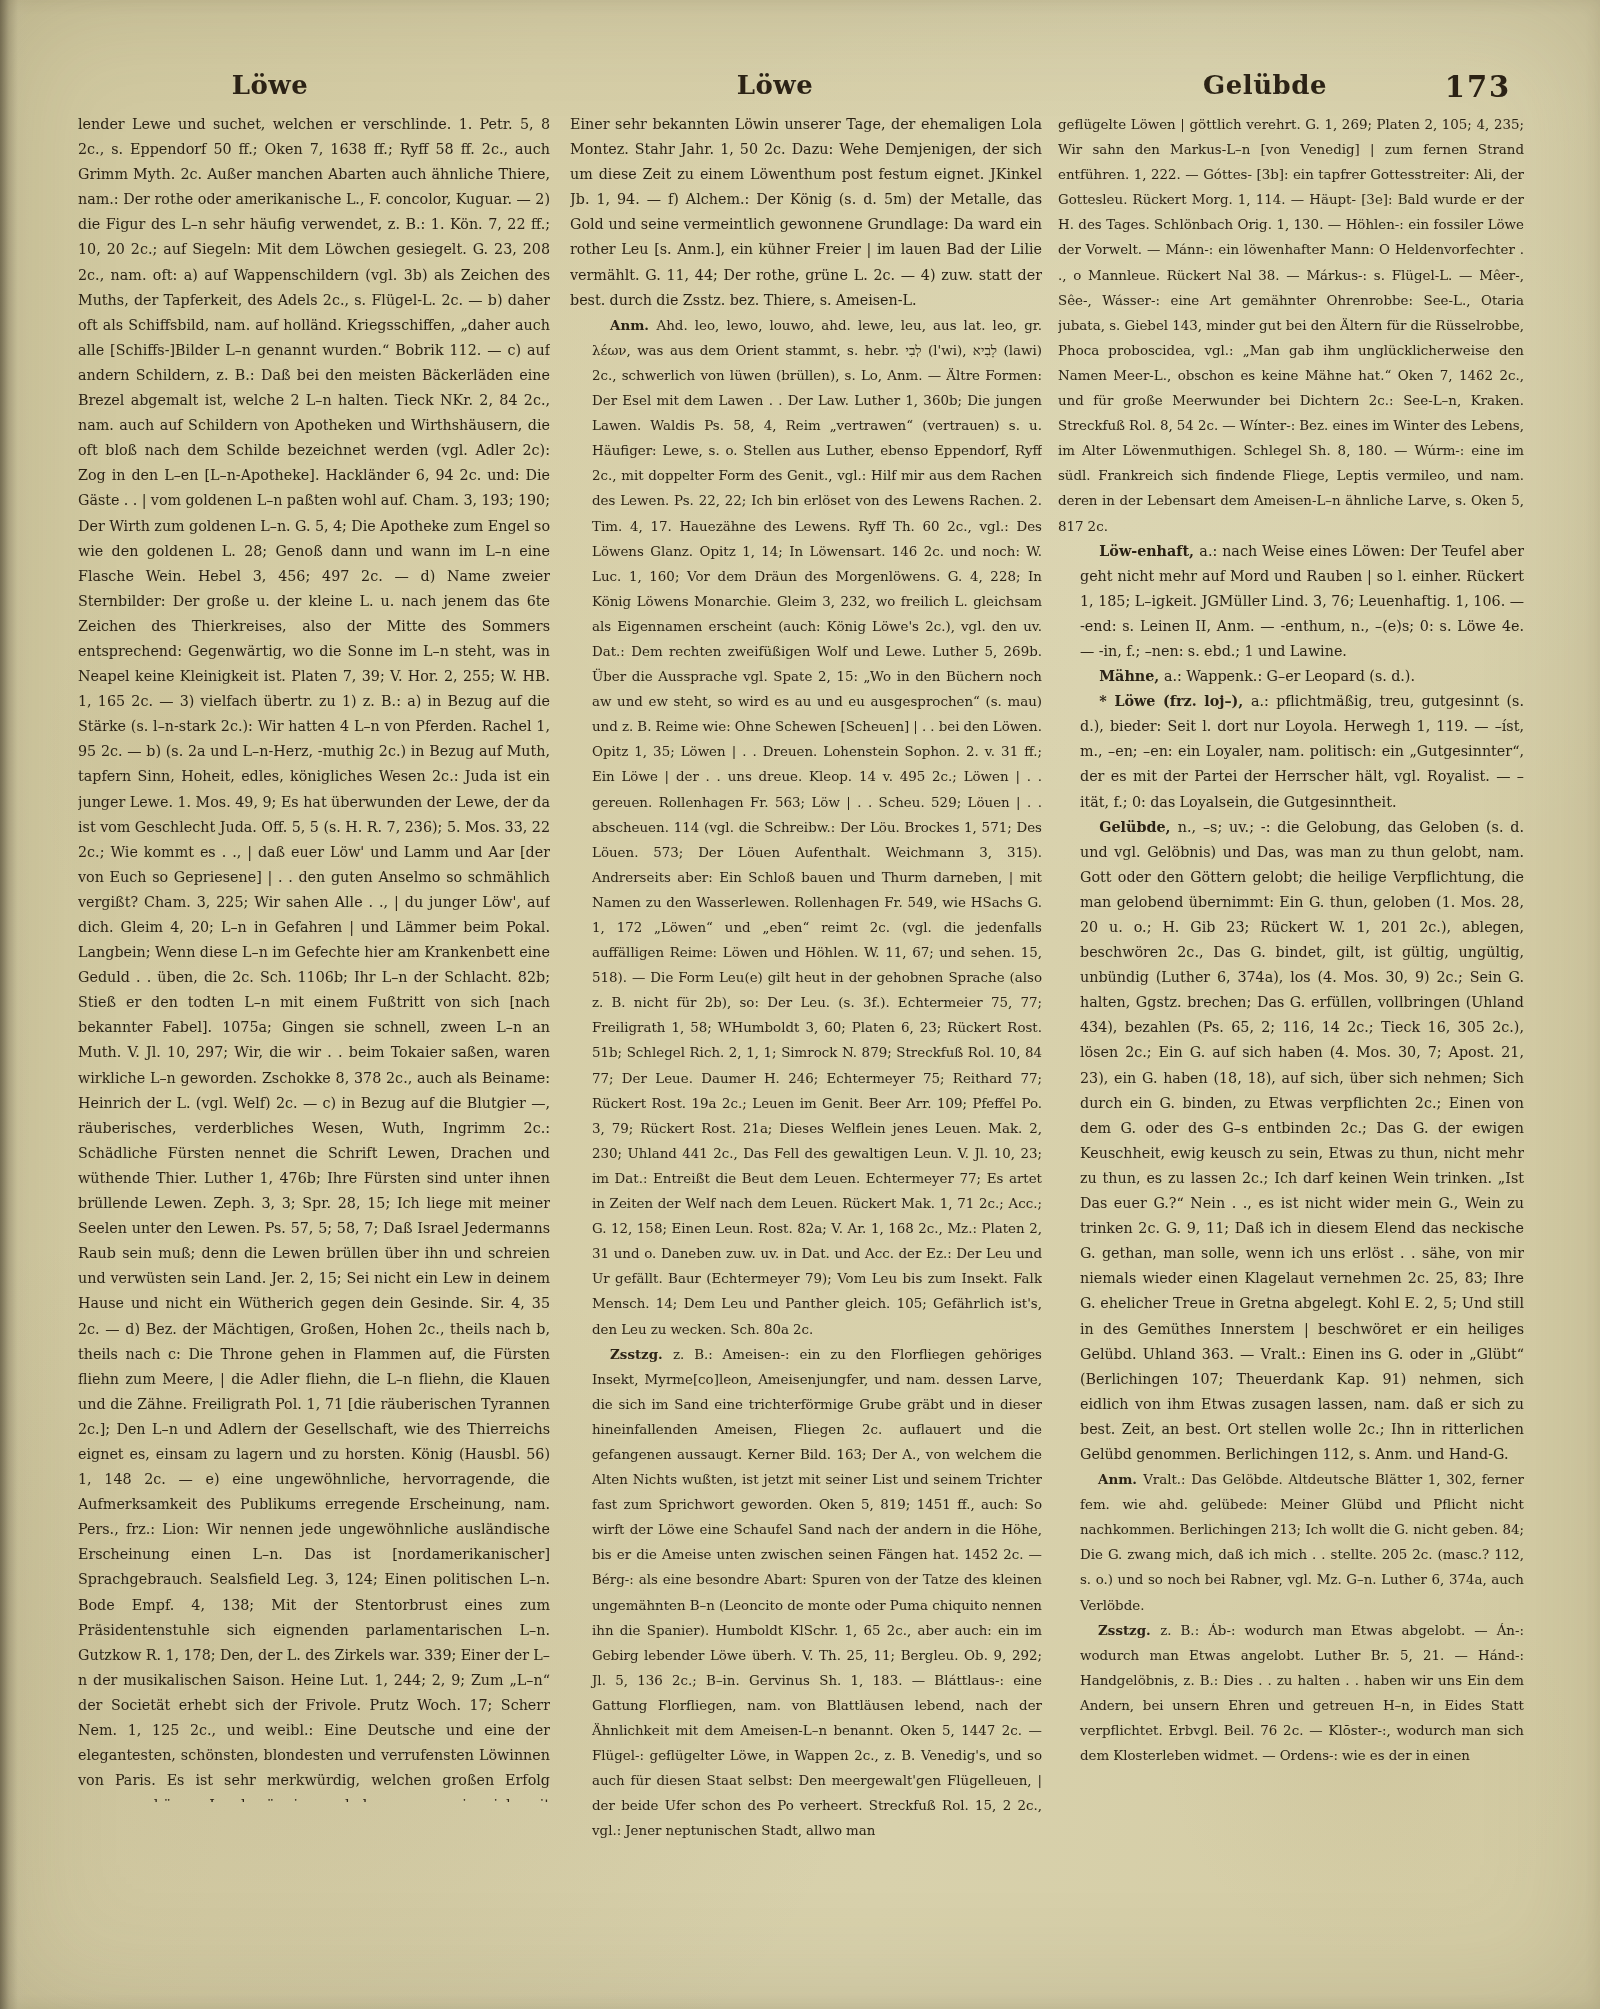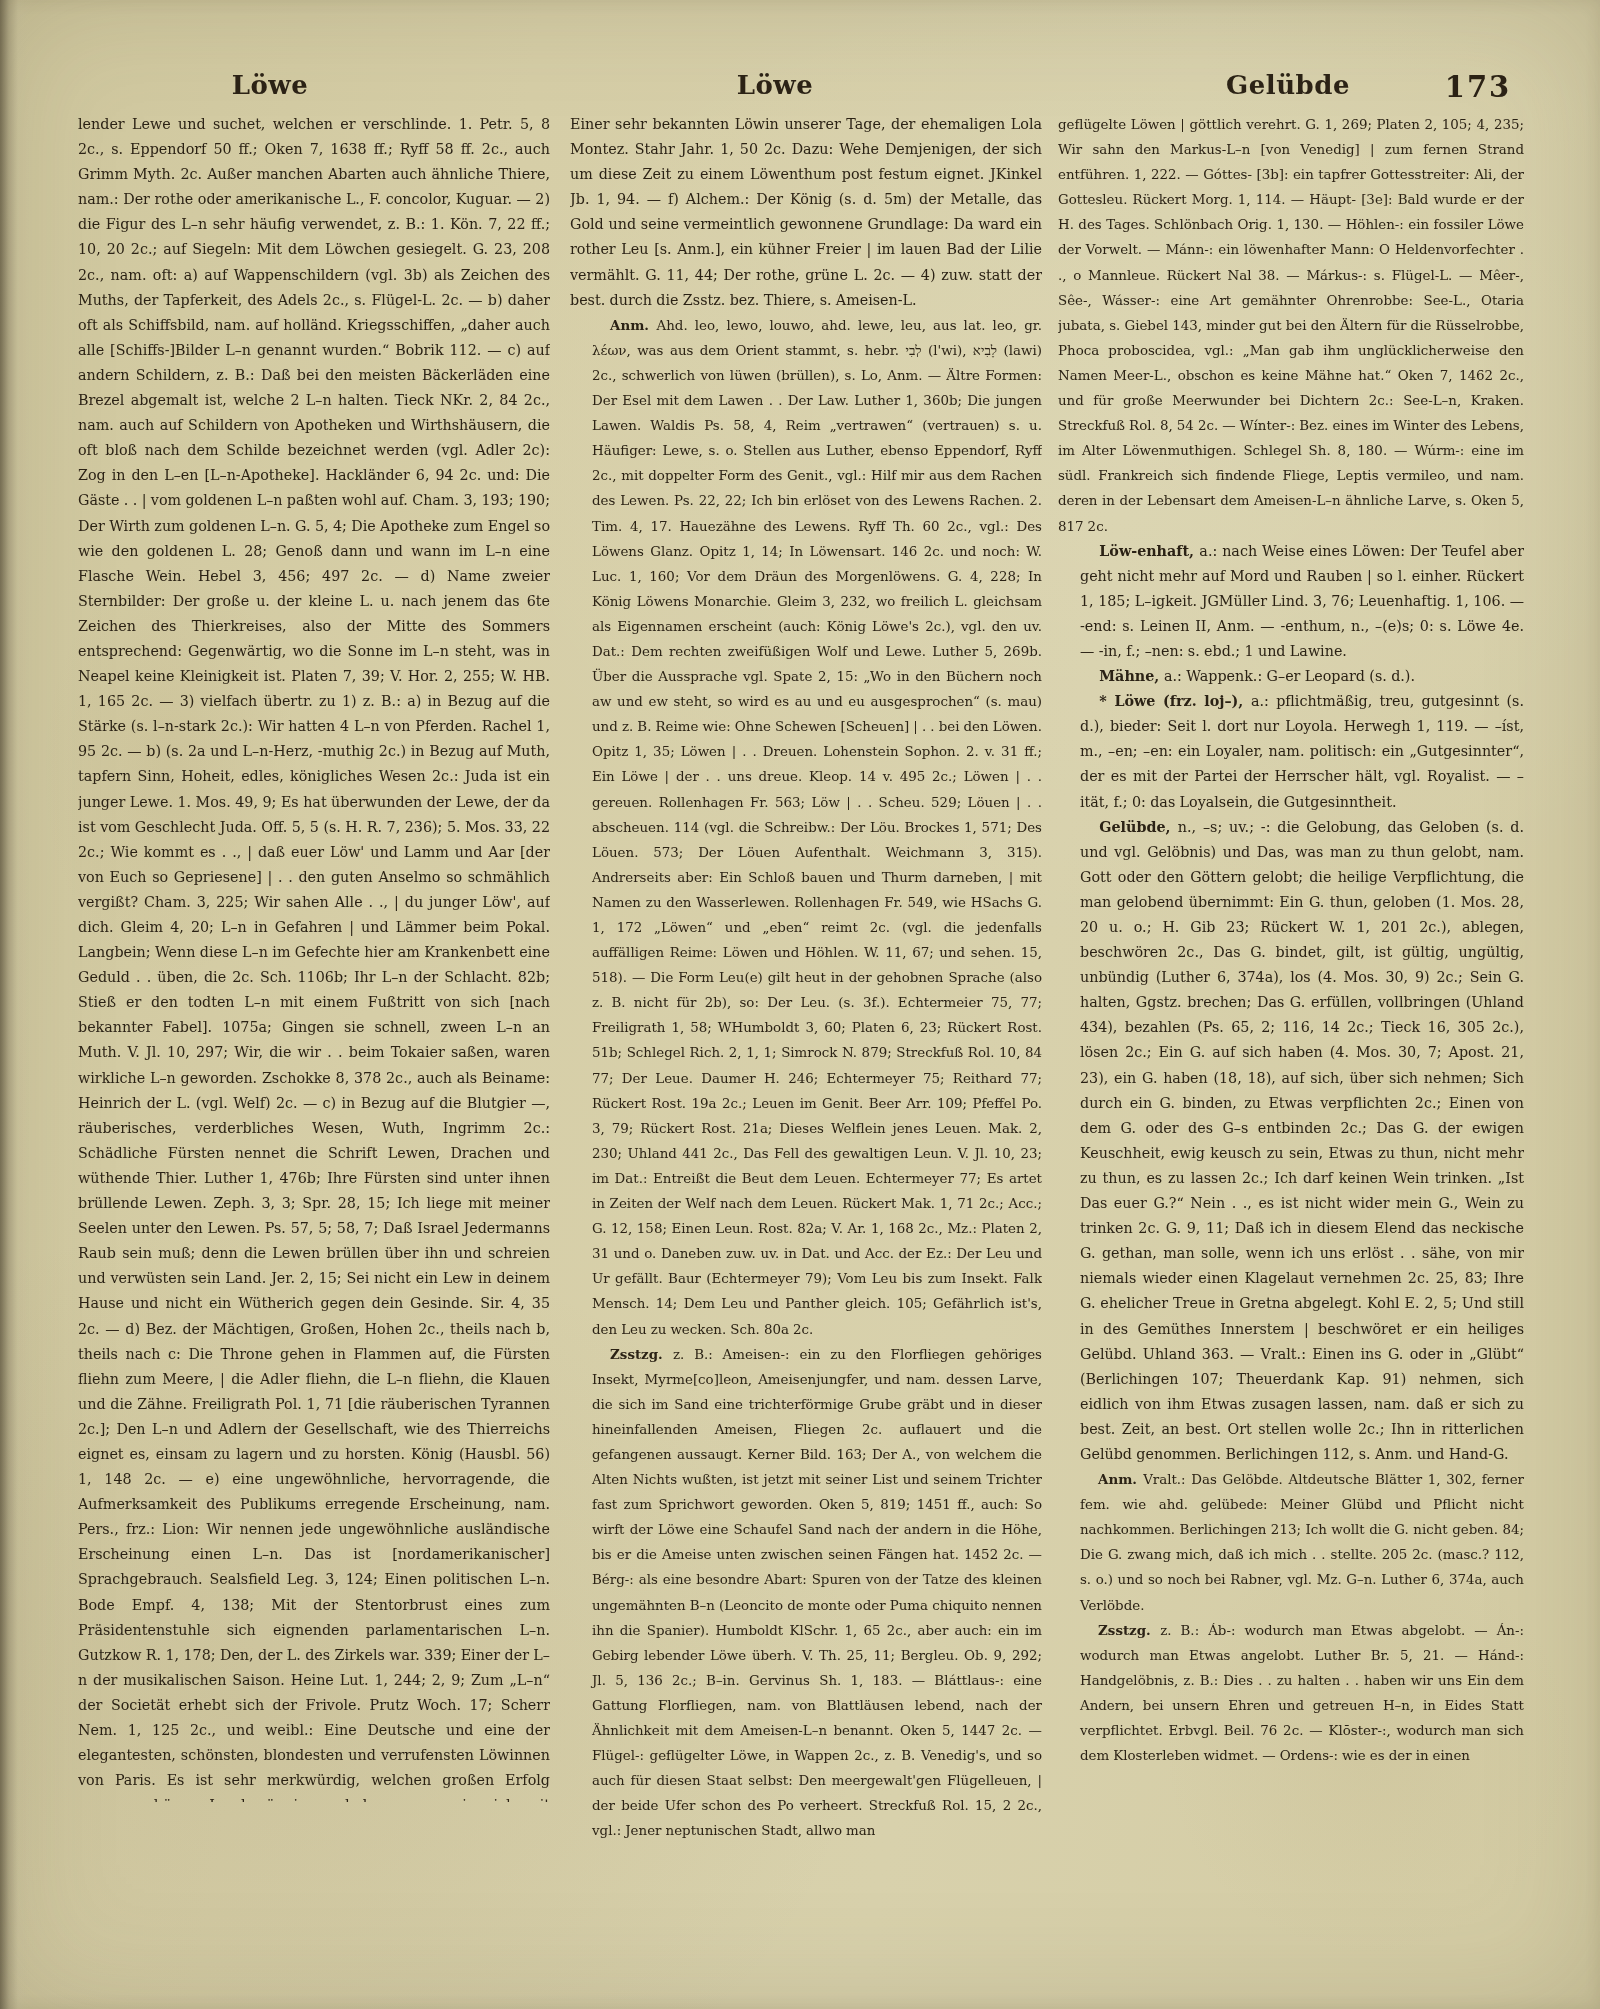--- a/index.html
+++ b/index.html
@@ -25,21 +25,21 @@
   .stain{position:absolute;pointer-events:none;}
   .s1{left:40px;top:560px;width:260px;height:420px;
       background:radial-gradient(ellipse at center, rgba(150,130,80,.10), rgba(0,0,0,0) 70%);}
   .s2{left:1160px;top:1540px;width:420px;height:420px;
       background:radial-gradient(ellipse at center, rgba(160,140,90,.08), rgba(0,0,0,0) 70%);}
 
   .running-head{position:absolute;left:0;top:70px;width:1468px;height:40px;}
   .rh{position:absolute;font-weight:bold;font-size:26px;letter-spacing:.5px;white-space:nowrap;}
   .rh1{left:200px;width:140px;text-align:center;}
   .rh2{left:705px;width:140px;text-align:center;}
-  .rh3{left:1180px;width:170px;text-align:right;}
+  .rh3{left:1180px;width:170px;text-align:center;}
   .pageno{position:absolute;left:1428px;width:100px;text-align:center;font-size:29px;font-weight:bold;letter-spacing:2px;}
 
   .col{position:absolute;top:112px;overflow:hidden;}
   .col1{left:78px;width:472px;height:1690px;}
   .col2{left:570px;width:472px;height:1760px;}
   .col3{left:1058px;width:466px;height:1760px;}
 
   .para{
     margin:0;text-align:justify;
     font-size:14.3px;line-height:25.1px;

